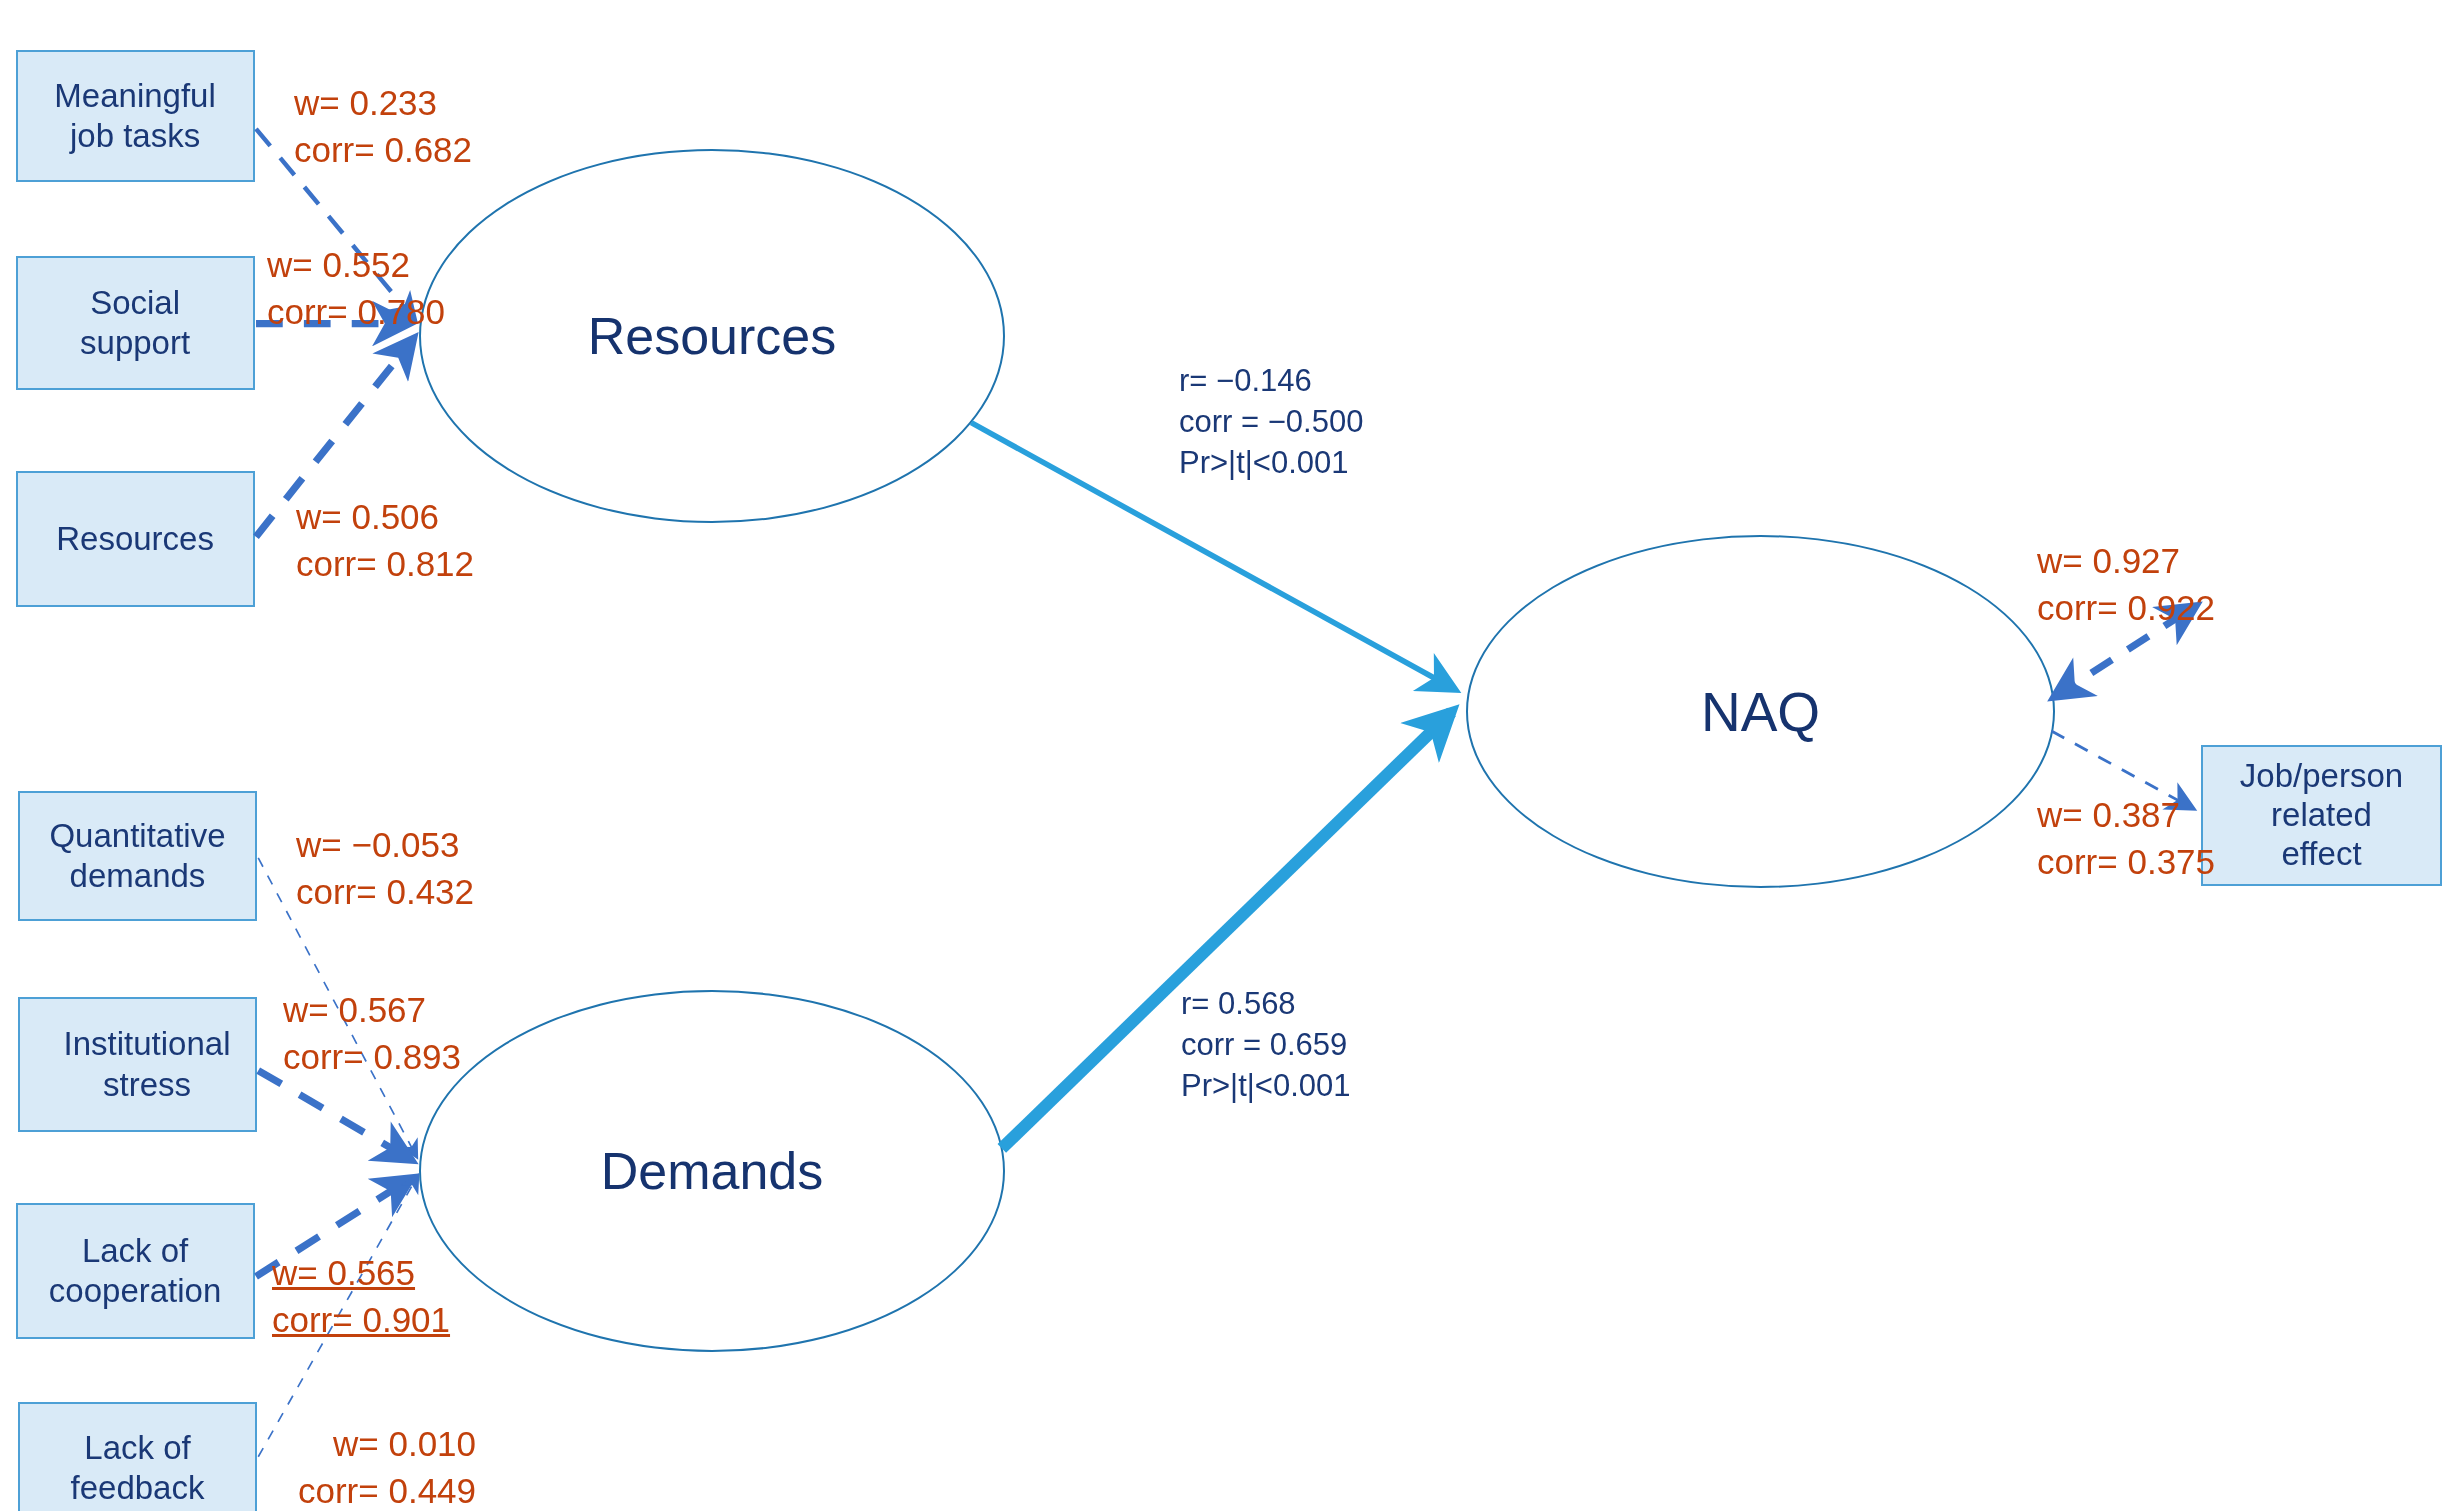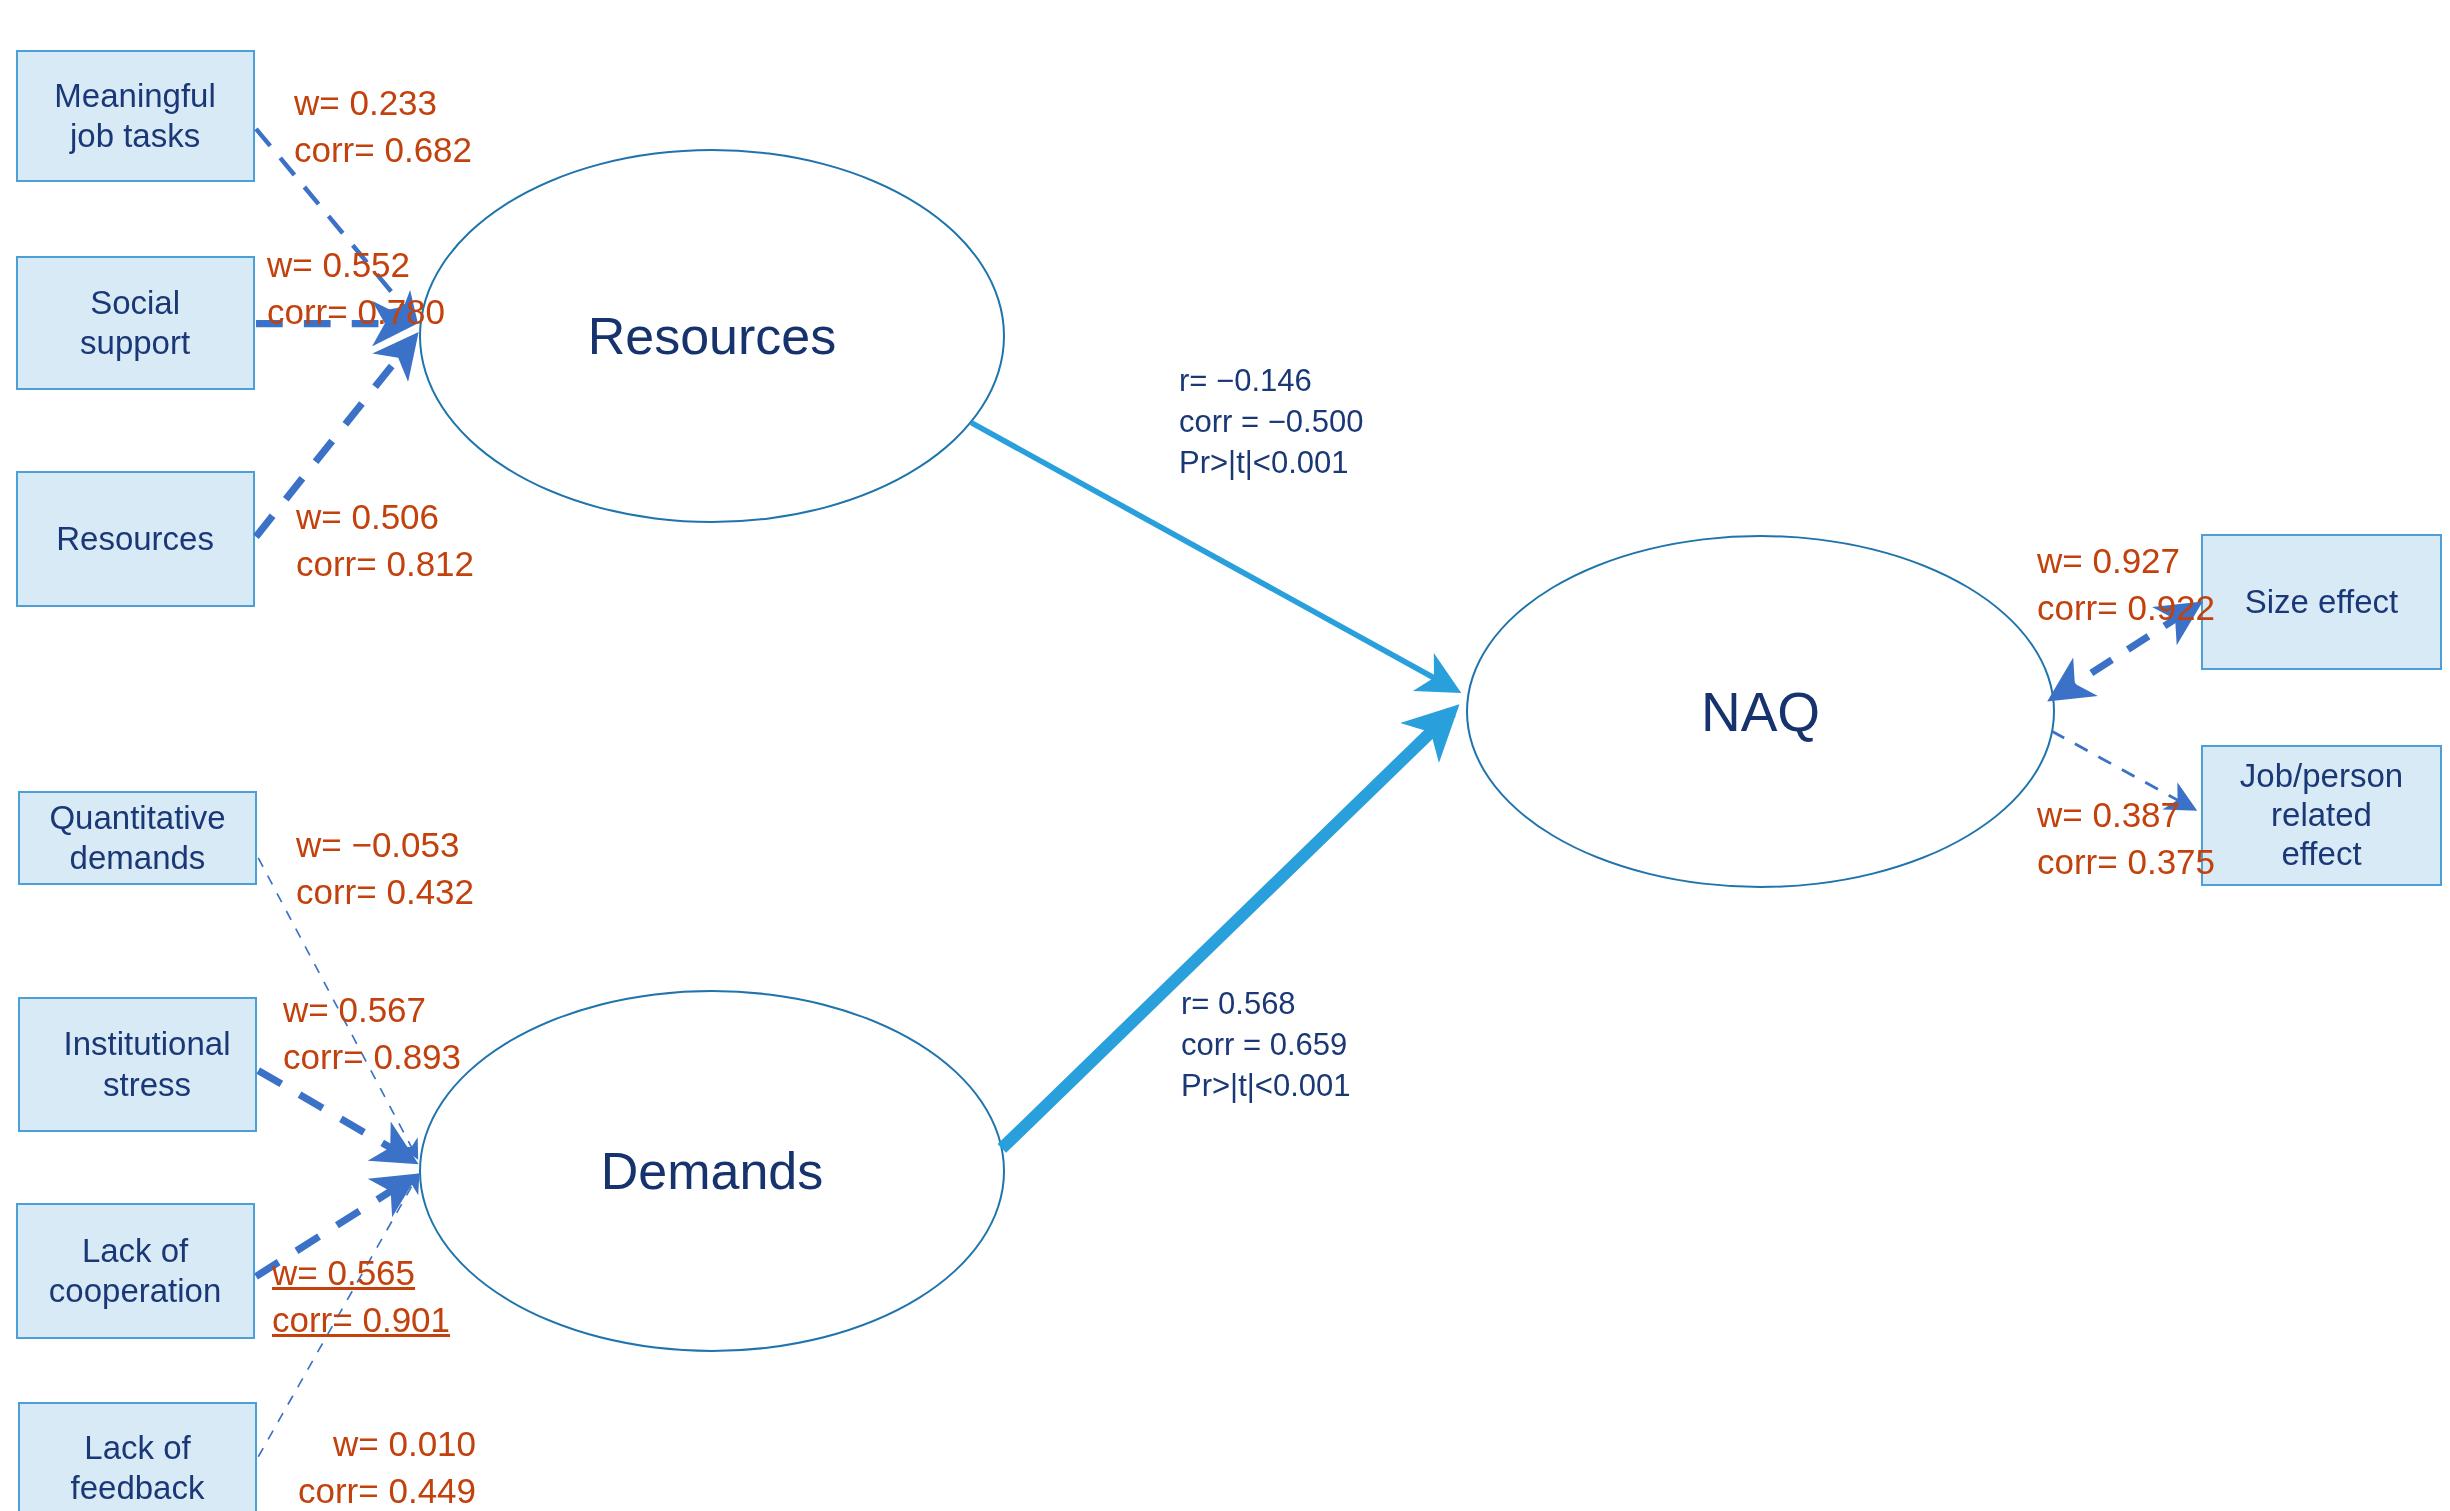--- a/index.html
+++ b/index.html
@@ -99,34 +99,33 @@
 
     <line x1="3692" y1="1190" x2="3944" y2="1028" stroke="#3b72c8" stroke-width="13" stroke-dasharray="44 34" marker-start="url(#aRoyalL)" marker-end="url(#aRoyalL)"></line>
     <line x1="3686" y1="1252" x2="3938" y2="1390" stroke="#3b72c8" stroke-width="5" stroke-dasharray="26 22" marker-end="url(#aRoyalM)"></line>
   </svg>
 
   <div class="box" style="left:15.6px; top:16px; width:239px; height:132px;">Meaningful
 job tasks</div>
   <div class="box" style="left:15.6px; top:222px; width:239px; height:134px;">Social
 support</div>
   <div class="box" style="left:15.6px; top:437px; width:239px; height:136px;">Resources</div>
-  <div class="box" style="left:18px; top:757px; width:239px; height:94px;">Quantitative
+  <div class="box" style="left:18px; top:757px; width:239px; height:130px;">Quantitative
 demands</div>
   <div class="box" style="left:18px; top:963px; width:239px; height:135px;padding-left:19px;">Institutional
 stress</div>
   <div class="box" style="left:15.6px; top:1169px; width:239px; height:136px;">Lack of
 cooperation</div>
   <div class="box" style="left:18px; top:1368px; width:239px; height:132px;">Lack of
 feedback</div>
 
   <div class="ellipse" style="left:419px; top:115px; width:586px; height:374px; font-size:52px;">Resources</div>
   <div class="ellipse" style="left:419px; top:956px; width:586px; height:362px; font-size:52px;">Demands</div>
   <div class="ellipse" style="left:1466px; top:501px; width:589px; height:353px; font-size:55px;">NAQ</div>
 
-  <div class="box" style="left:2201px; top:500px; width:241px; height:136px;">Size effect</div>
   <div class="box" style="left:2201px; top:711px; width:241px; height:141px; line-height:1.18;">Job/person
 related
 effect</div>
 
   <div class="wlabel" style="left:294px; top:46px;">
     <div>w= 0.233</div>
     <div>corr= 0.682</div>
   </div>
   <div class="wlabel" style="left:267px; top:208px;">
     <div>w= 0.552</div>

